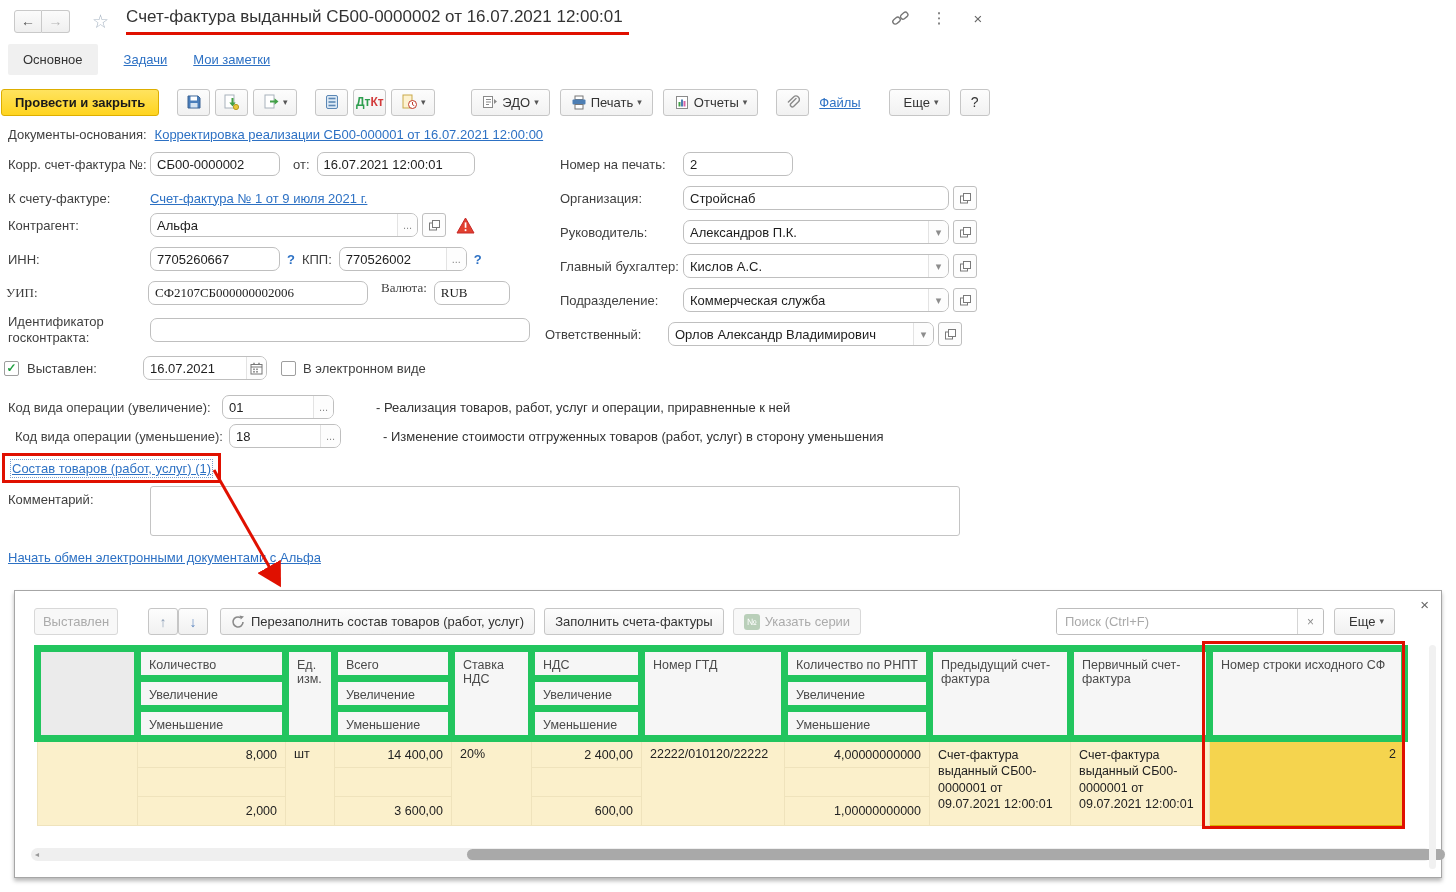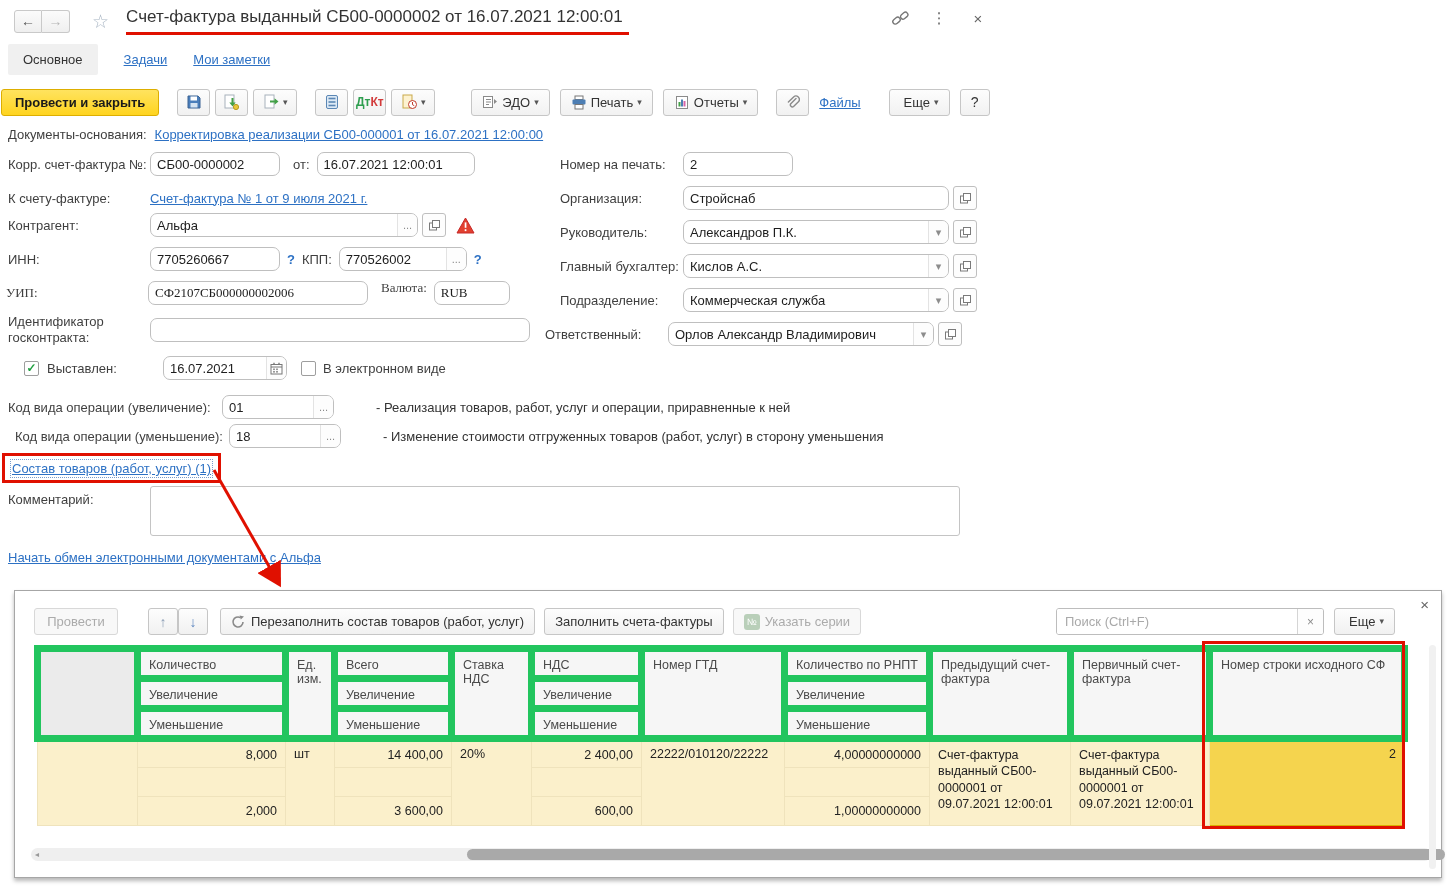--- a/index.html
+++ b/index.html
@@ -322,21 +322,21 @@
       </span>
   </div>
 
   <div class="frow" style="top:311px;left:8px;height:38px;align-items:center;">
     <span class="lbl lcell" style="white-space:normal;line-height:1.25;">Идентификатор госконтракта:</span>
     <span class="field" style="width:380px">
         <input value="" style="">
       </span>
   </div>
 
-  <div class="frow" style="top:356px;left:24px;align-items:center;">
+  <div class="frow" style="top:356px;left:4px;align-items:center;">
     <span class="cb checked"></span>
     <span class="lbl" style="margin-left:8px;width:116px;">Выставлен:</span>
     <span class="field" style="width:124px">
       <input value="16.07.2021" style="">
       <span class="seg">
         <svg width="13" height="13" viewBox="0 0 13 13">
             <rect x="1" y="2.5" width="11" height="9.5" fill="#fff" stroke="#777"></rect>
             <line x1="1" y1="5" x2="12" y2="5" stroke="#777"></line>
             <line x1="4" y1="0.8" x2="4" y2="3" stroke="#777" stroke-width="1.4"></line>
             <line x1="9" y1="0.8" x2="9" y2="3" stroke="#777" stroke-width="1.4"></line>
@@ -459,21 +459,21 @@
           <path d="M0 0 L8 4.5 L0 9 z" fill="#E01000"></path>
         </marker>
       </defs>
     <line x1="18" y1="12" x2="82" y2="124" stroke="#E01000" stroke-width="3" marker-end="url(#ah)"></line>
   </svg>
 
   <div class="panel">
     <span class="panel-close">×</span>
 
     <div class="ptoolbar">
-      <button class="btn btn-dis" style="width:84px">Провести</button>
+      <button class="btn btn-dis" style="width:84px">Выставлен</button>
       <span style="width:30px"></span>
       <button class="btn mvbtn">
           <span class="arrow-up">↑</span>
         </button>
       <button class="btn mvbtn">
           <span class="arrow-dn">↓</span>
         </button>
       <span style="width:12px"></span>
       <button class="btn">
         <svg width="14" height="14" viewBox="0 0 14 14" style="margin-right:6px">

